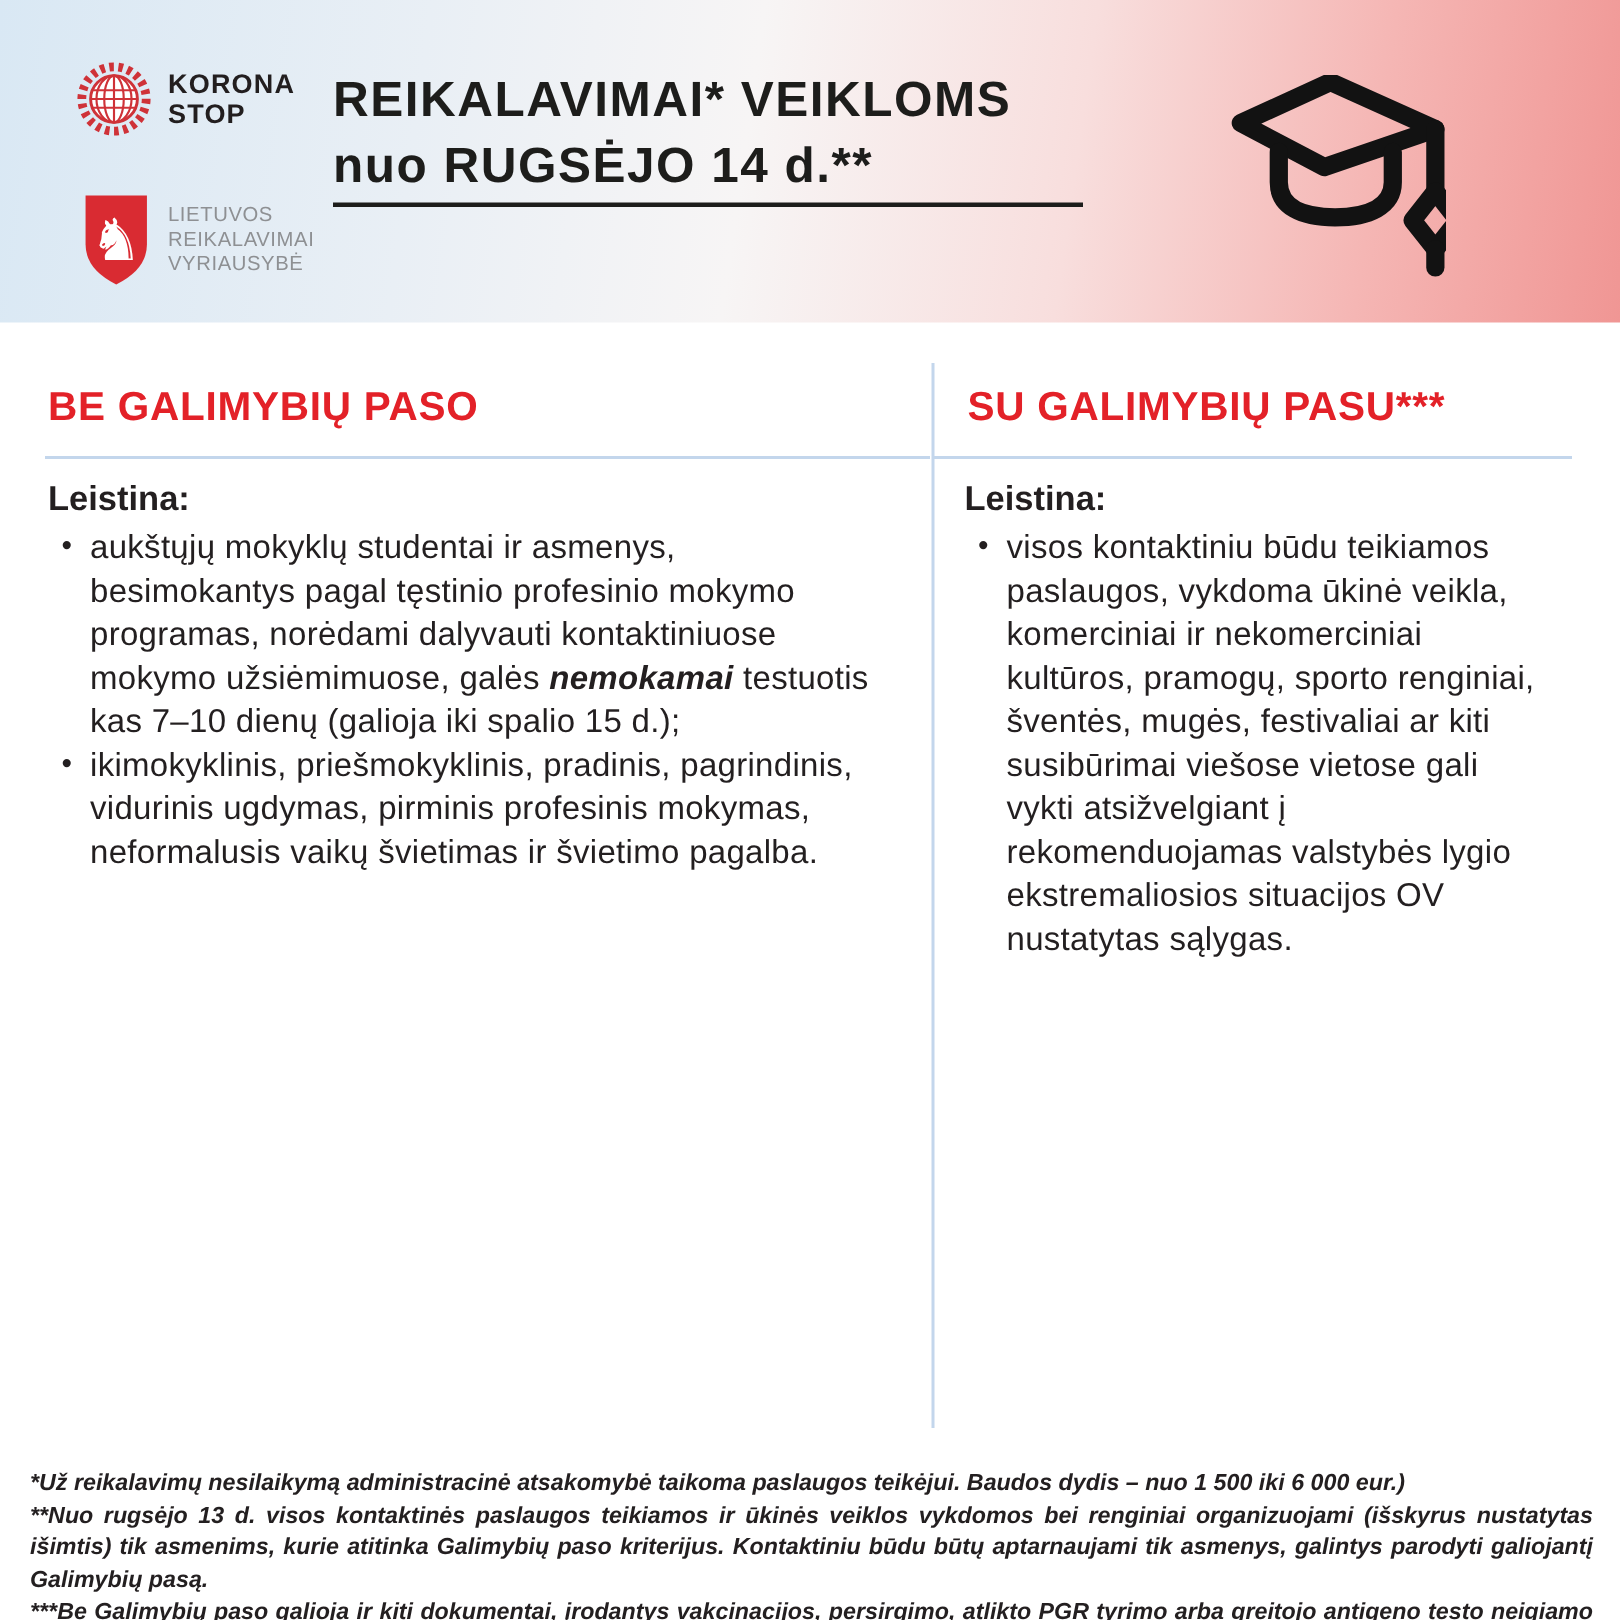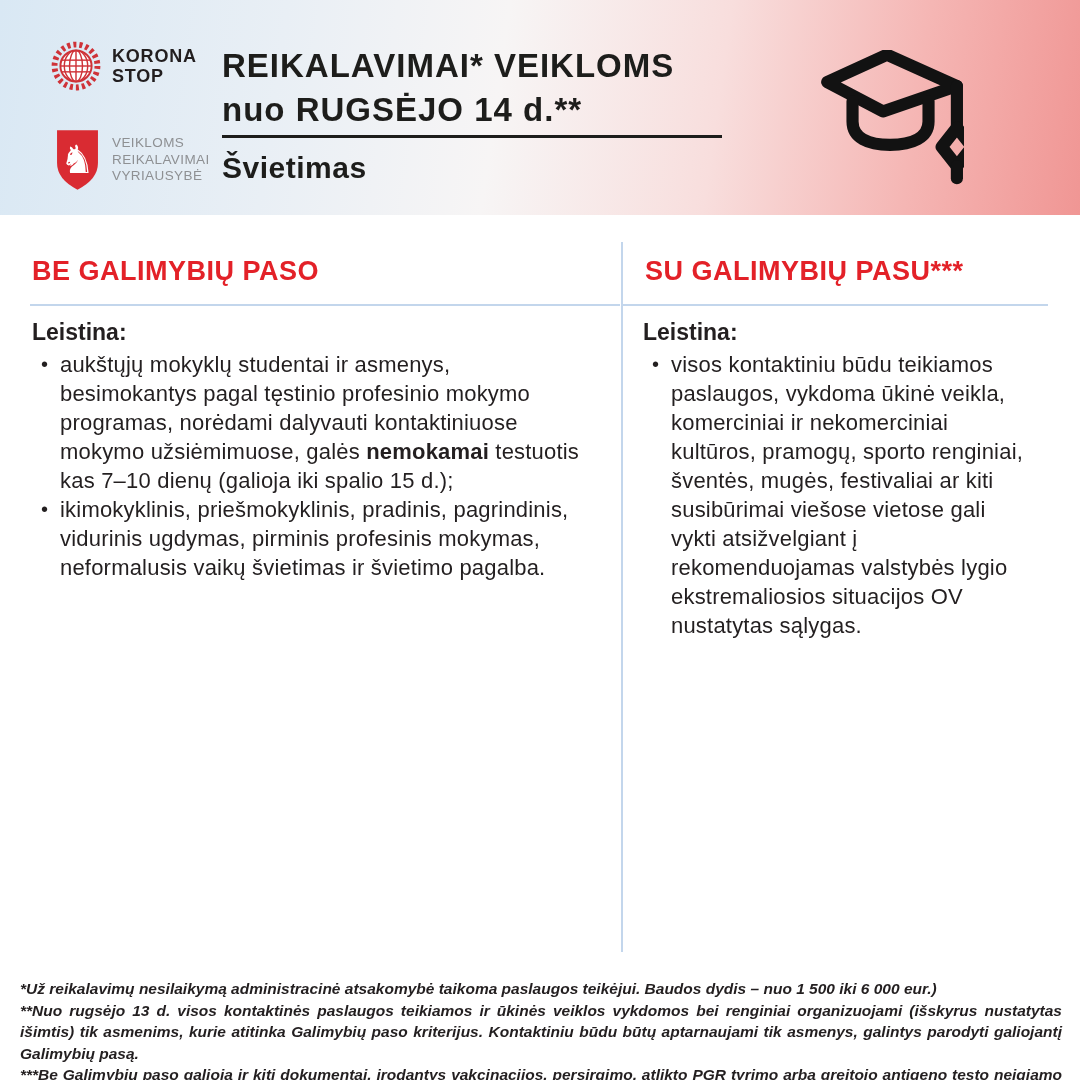--- a/index.html
+++ b/index.html
@@ -88,21 +88,21 @@
   ul.bullets { margin: 0; padding: 0; list-style: none; }
   ul.bullets li {
     position: relative; padding-left: 28px;
     font-size: 22px; line-height: 29px; letter-spacing: 0.2px;
   }
   ul.bullets li::before {
     content: "\2022";
     position: absolute; left: 9px; top: 0;
     font-size: 20px; line-height: 29px;
   }
-  .bold-inline { font-weight: bold; }
+  .bold-inline { font-weight: bold; font-style: italic; }
 
   
   .footnotes {
     position: absolute; left: 20px; top: 978px; width: 1042px;
     font-size: 15.5px; font-weight: bold; font-style: italic;
     line-height: 21.5px; color: #231f20;
   }
   .footnotes p { margin: 0; text-align: justify; }
 </style>
 </head>
@@ -128,32 +128,31 @@
         <div>STOP</div>
       </div>
     </div>
 
     <div class="gov-logo">
       <svg class="shield" viewBox="0 0 44 62">
         <path d="M2 2 H42 V34 Q42 50 22 60 Q2 50 2 34 Z" fill="#d92b32"></path>
         <text x="22" y="44" font-size="38" fill="#ffffff" text-anchor="middle" font-family="DejaVu Sans, sans-serif">♞</text>
       </svg>
       <div class="gov-text">
-        <div>VEIKLOMS</div>
+        <div>LIETUVOS</div>
         <div>REIKALAVIMAI</div>
         <div>VYRIAUSYBĖ</div>
       </div>
     </div>
 
     <div class="title-block">
       <div class="title-line">REIKALAVIMAI* VEIKLOMS</div>
       <div class="title-line">nuo RUGSĖJO 14 d.**</div>
     </div>
     <div class="header-rule"></div>
-    <div class="subtitle">Švietimas</div>
 
     <svg class="cap-icon" viewBox="0 0 150 133">
       <g fill="none" stroke="#121212" stroke-width="12" stroke-linejoin="round" stroke-linecap="round">
         <path d="M74 4 L143 35 L70 60 L15 31 Z"></path>
         <path d="M40 50 V70 C40 86 55 93 77 93 C99 93 115 86 115 70 V50"></path>
         <path d="M143 35 V76"></path>
         <path d="M143 76 L158 95 L143 114 L128 95 Z"></path>
         <path d="M143 114 V126"></path>
       </g>
     </svg>

